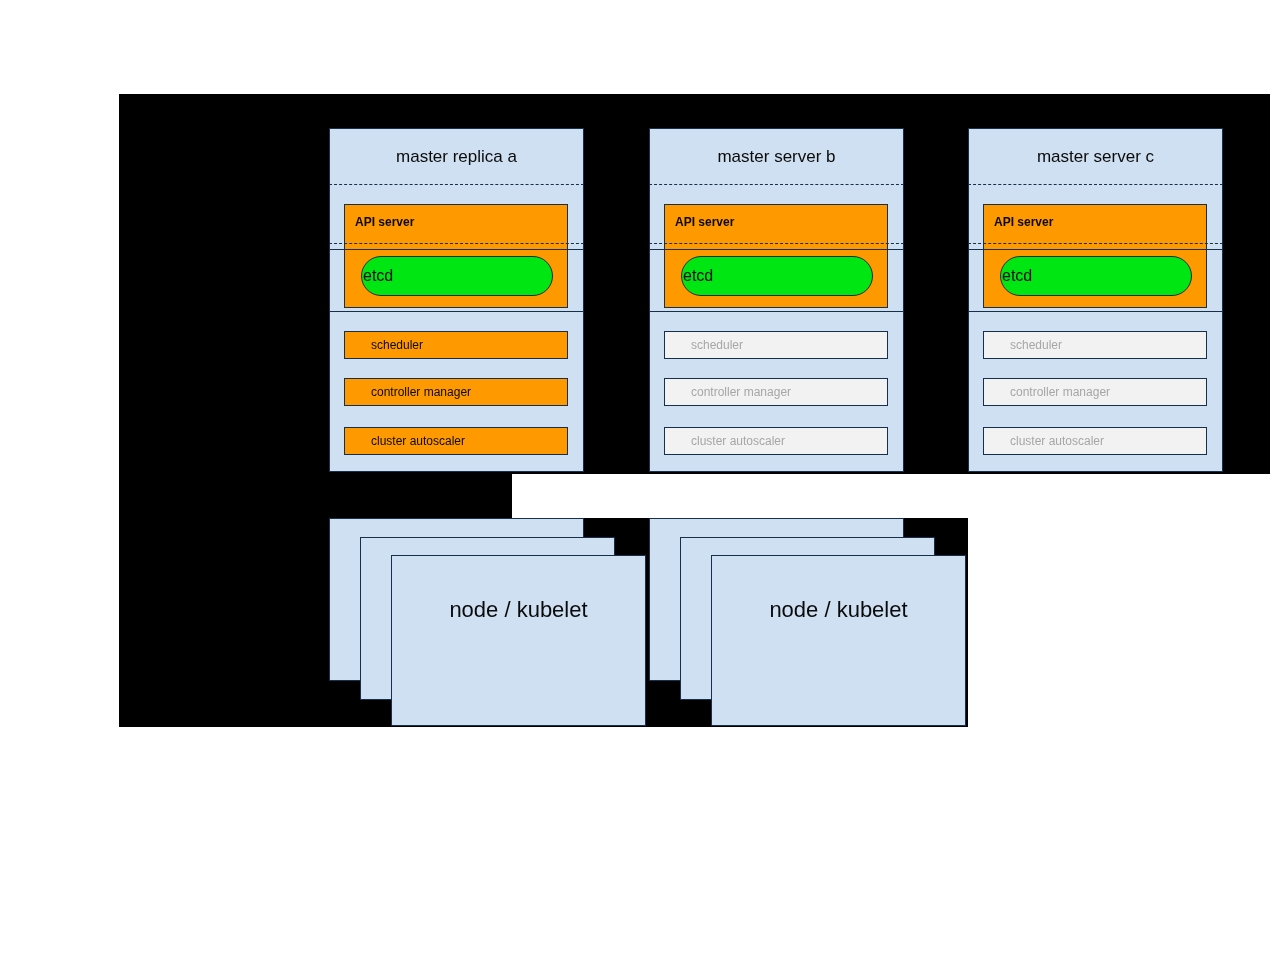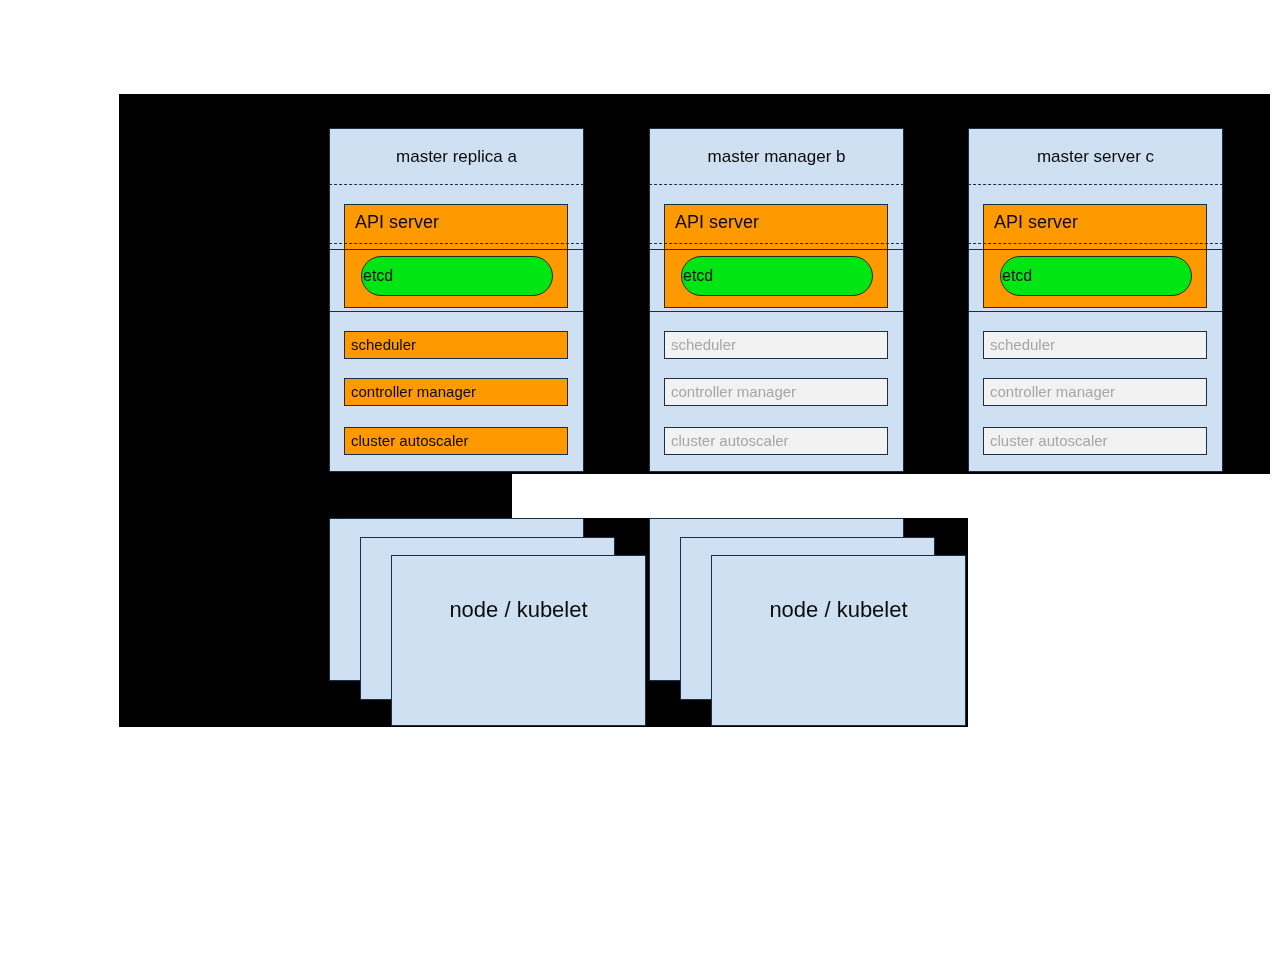--- a/index.html
+++ b/index.html
@@ -48,23 +48,23 @@
     color: #0b0b0b;
     line-height: 20px;
   }
 
   
   .comp {
     position: absolute;
     box-sizing: border-box;
     background: #ff9900;
     border: 1px solid #16304b;
-    font-size: 15px;
+    font-size: 12px;
     color: #0a0a0a;
-    padding-left: 6px;
+    padding-left: 26px;
     line-height: 26px;
     white-space: nowrap;
   }
 
   
   .comp.inactive {
     background: #f2f2f2;
     color: #a6a6a6;
   }
 
@@ -72,24 +72,25 @@
   .apiserver {
     position: absolute;
     box-sizing: border-box;
     background: #ff9900;
     border: 1px solid #16304b;
   }
   .apiserver .lbl {
     position: absolute;
     left: 10px;
     top: 7px;
-    font-size: 18px;
+    font-size: 12px;
     color: #0a0a0a;
     line-height: 20px;
     white-space: nowrap;
+    font-weight: bold;
   }
 
   
   .etcd {
     position: absolute;
     box-sizing: border-box;
     background: #00e612;
     border: 1px solid #2a2a2a;
     border-radius: 20px;
     font-size: 16px;
@@ -150,21 +151,21 @@
   <div class="solid" style="left:329px; top:249px; width:255px;"></div>
   <div class="solid" style="left:329px; top:311px; width:255px;"></div>
 
   <div class="etcd" style="left:361px; top:256px; width:192px; height:40px;">etcd</div>
 
   <div class="comp" style="left:344px; top:331px; width:224px; height:28px;">scheduler</div>
   <div class="comp" style="left:344px; top:378px; width:224px; height:28px;">controller manager</div>
   <div class="comp" style="left:344px; top:427px; width:224px; height:28px;">cluster autoscaler</div>
 
   <div class="box replica" style="left:649px; top:128px; width:255px; height:344px;">
-    <div class="replica-title">master manager b</div>
+    <div class="replica-title">master server b</div>
   </div>
   <div class="dash" style="left:649px; top:184px; width:255px;"></div>
 
   <div class="apiserver" style="left:664px; top:204px; width:224px; height:104px;">
     <div class="lbl">API server</div>
   </div>
   <div class="dash" style="left:649px; top:243px; width:255px;"></div>
   <div class="solid" style="left:649px; top:249px; width:255px;"></div>
   <div class="solid" style="left:649px; top:311px; width:255px;"></div>
 

